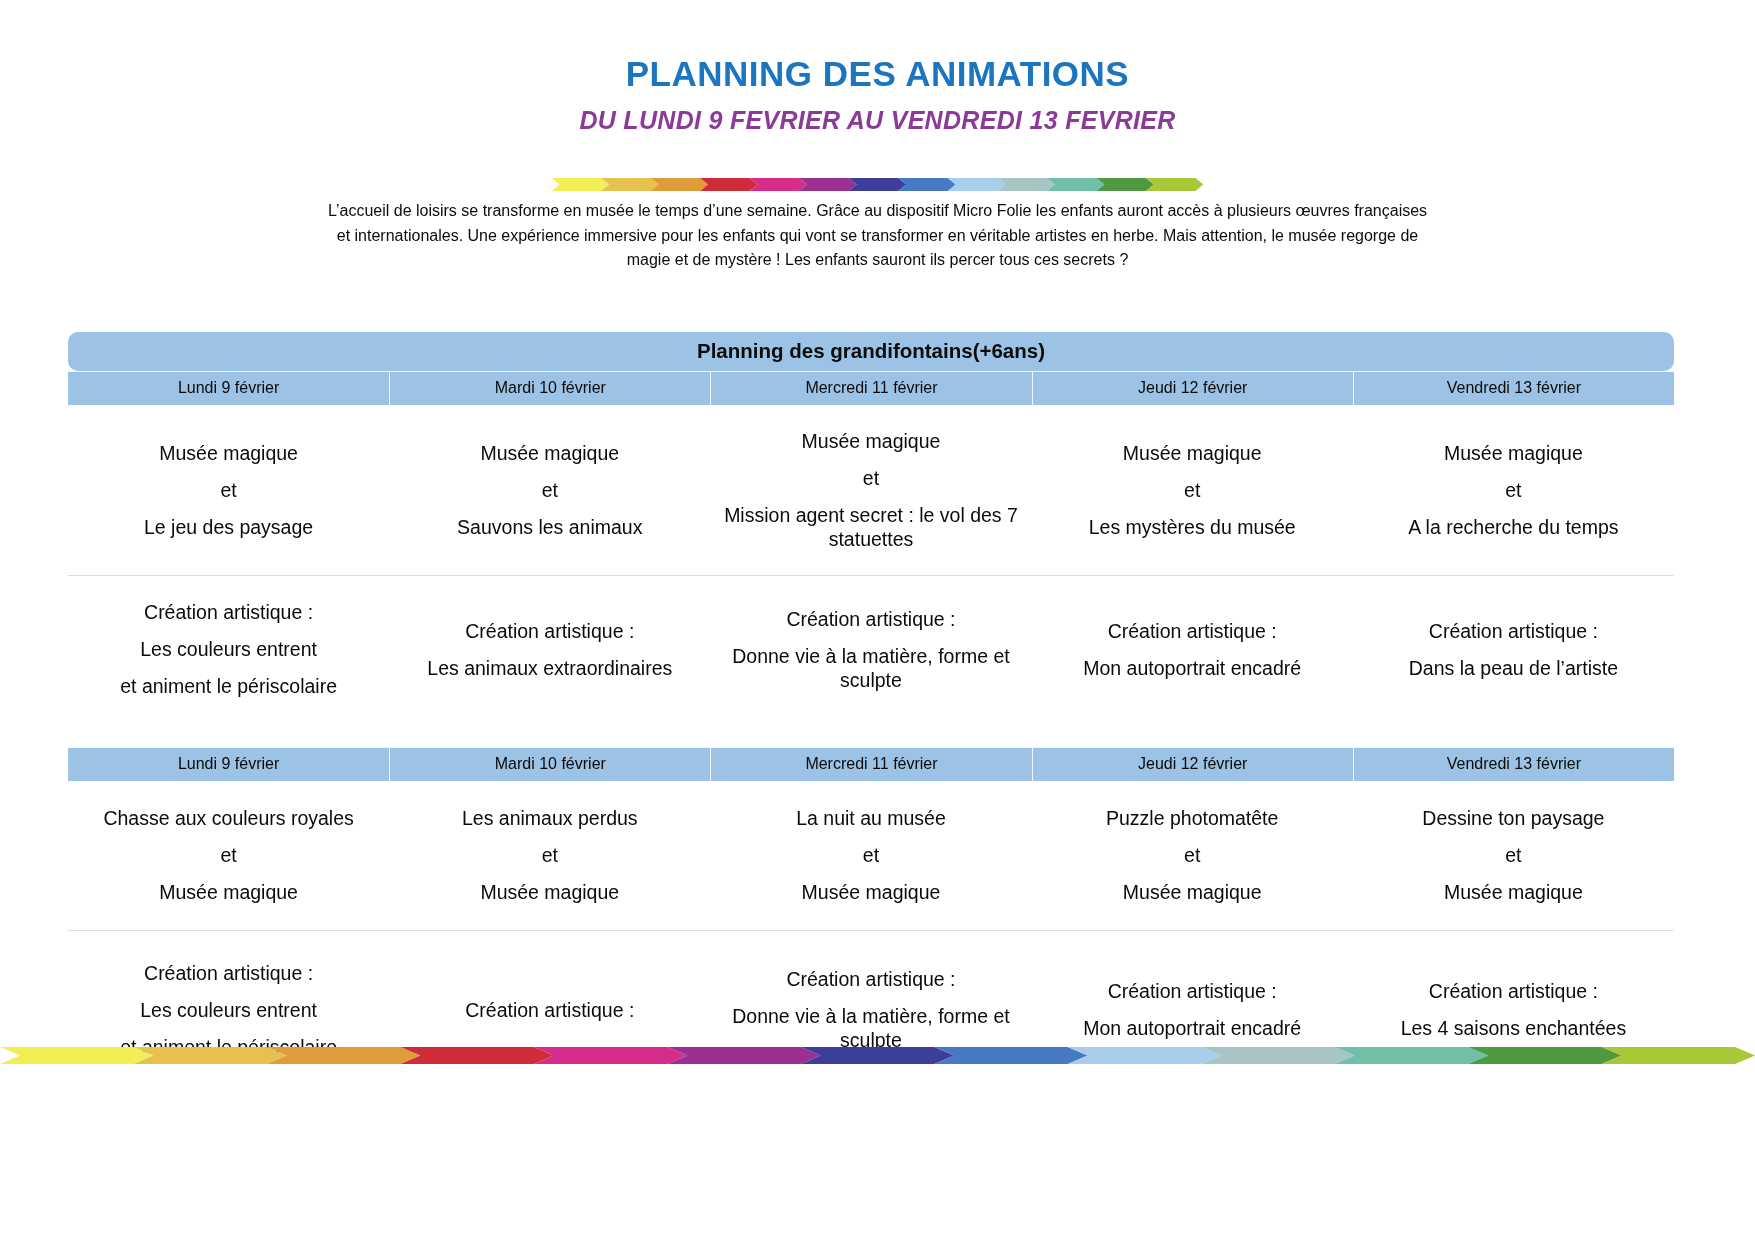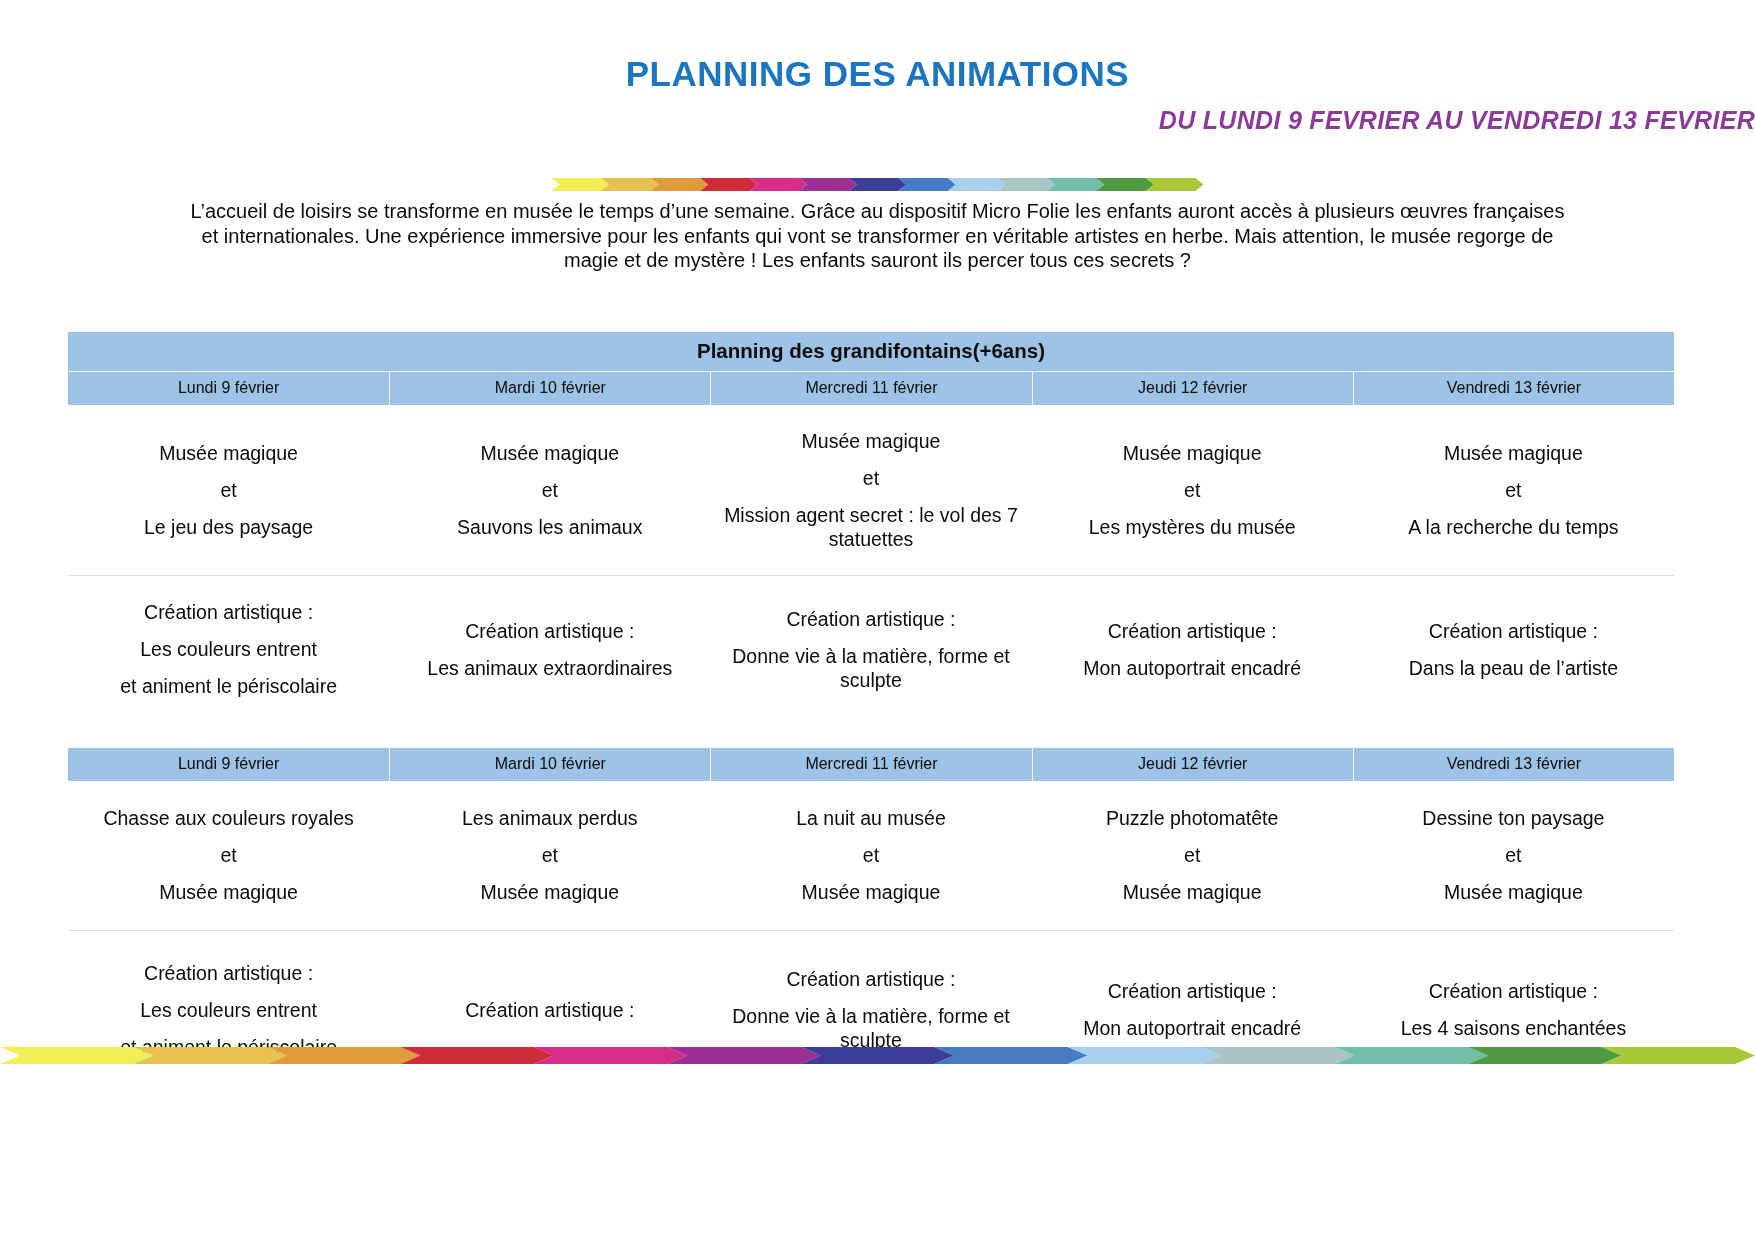--- a/index.html
+++ b/index.html
@@ -21,21 +21,21 @@
   }
   .page-title{
     text-align:center;
     color:var(--title-blue);
     font-size:35px;
     font-weight:bold;
     letter-spacing:.5px;
     line-height:36px;
   }
   .page-subtitle{
-    text-align:right;
+    text-align:center;
     color:var(--subtitle-purple);
     font-size:25px;
     font-weight:bold;
     font-style:italic;
     letter-spacing:.3px;
     margin-top:13px;
     line-height:30px;
   }
   .bar{display:flex;}
   .bar-top{
@@ -50,36 +50,37 @@
     --d:20px;
   }
   .chev{
     flex:1 1 auto;
     clip-path:polygon(var(--d) 50%, 0 0, calc(100% - var(--d)) 0, 100% 50%, calc(100% - var(--d)) 100%, 0 100%);
   }
   .chev + .chev{margin-left:calc(-1 * var(--d));}
   .intro{
     margin-top:8px;
     text-align:center;
-    font-size:20px;
+    font-size:16px;
     line-height:24.5px;
   }
   .intro span{display:block;}
   .ptable{
     width:1606px;
     margin-left:68px;
   }
   .ptable-1{margin-top:59px;}
   .ptable-2{margin-top:24px;}
   .t-title{
     background:var(--band-blue);
     height:39px;
     display:flex;align-items:center;justify-content:center;
     font-weight:bold;
     font-size:20.5px;
+    border-radius:10px;
   }
   .t-days{
     display:grid;
     grid-template-columns:repeat(5,1fr);
     background:var(--band-blue);
     border-top:1px solid rgba(255,255,255,.85);
   }
   .t-day{
     height:33px;
     display:flex;align-items:center;justify-content:center;

